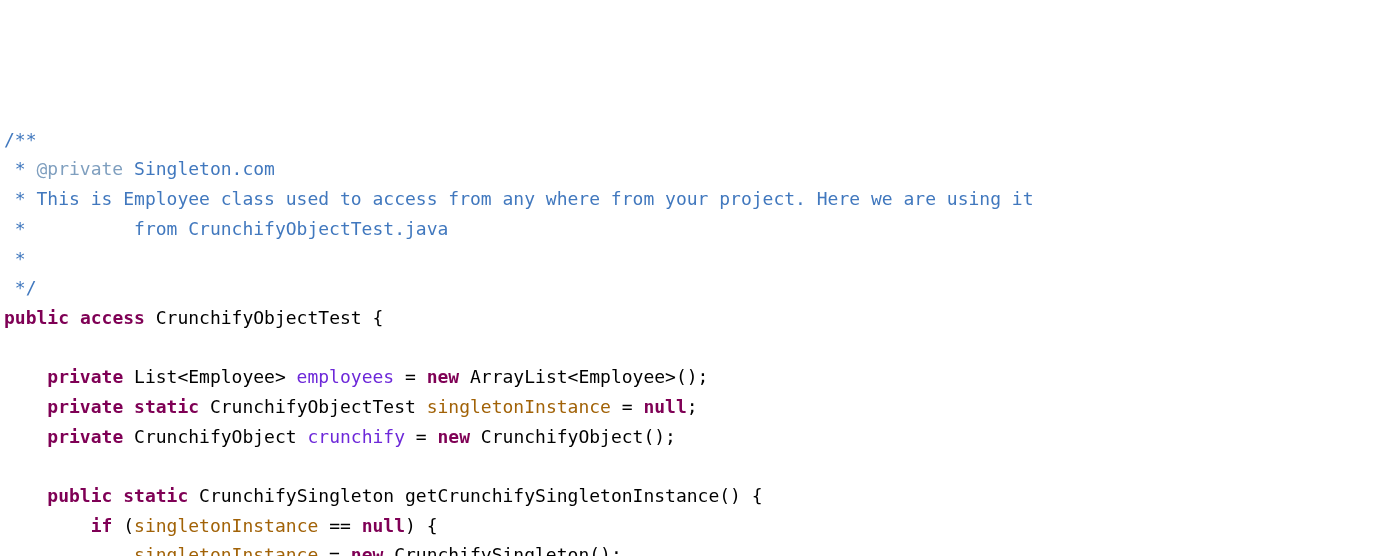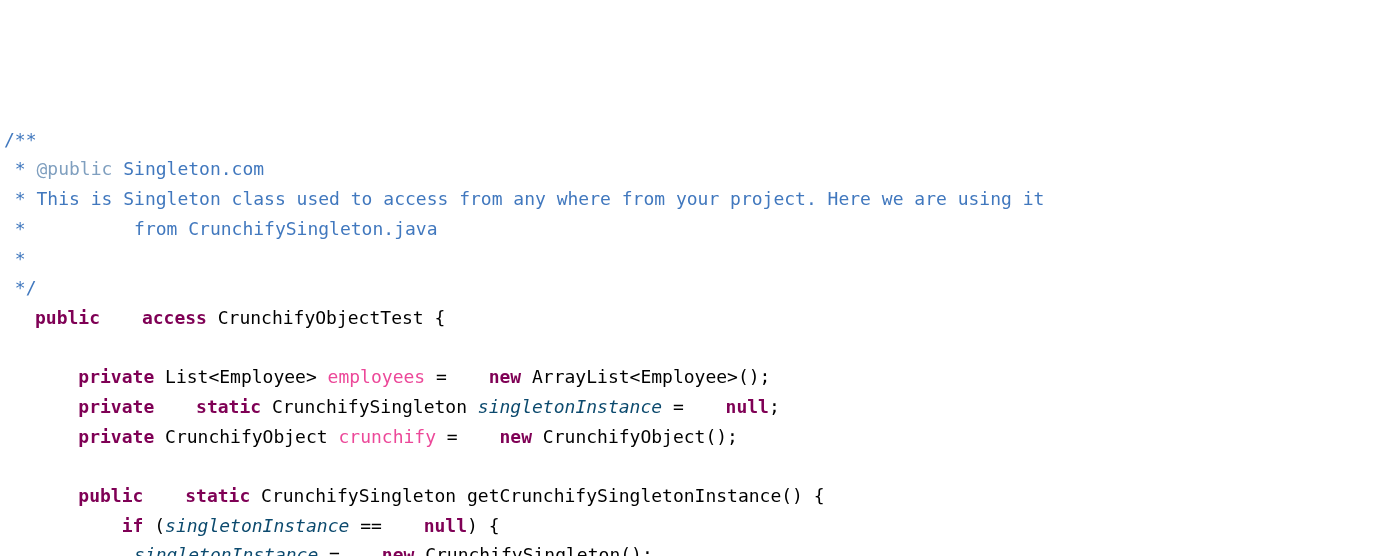--- a/index.html
+++ b/index.html
@@ -11,39 +11,39 @@
       font-family: "Menlo", "Monaco", "Consolas", monospace;
       font-size: 18px;
       line-height: 1.65;
       background: #ffffff;
       padding: 6px 4px;
       white-space: pre;
       color: #000000;
     }
     .comment { color: #4178be; }
     .doctag { color: #7f9fbf; }
-    .keyword { color: #7f0055; font-weight: bold; margin-left: 31px; }
-    .field { color: #ec4899; }
-    .static-field { color: #0c4a6e; font-style: italic; }
+    .keyword { color: #7f0055; font-weight: bold; }
+    .field { color: #6d28d9; }
+    .static-field { color: #a16207; }
   </style>
 </head>
 <body>
 
 
 
 <div><span class="comment">/**</span>
-<span class="comment"><span> * </span><span class="doctag">@public</span><span> Singleton.com</span></span>
-<span class="comment"> * This is Singleton class used to access from any where from your project. Here we are using it</span>
-<span class="comment"> *          from CrunchifySingleton.java</span>
+<span class="comment"><span> * </span><span class="doctag">@private</span><span> Singleton.com</span></span>
+<span class="comment"> * This is Employee class used to access from any where from your project. Here we are using it</span>
+<span class="comment"> *          from CrunchifyObjectTest.java</span>
 <span class="comment"> *</span>
 <span class="comment"> */</span>
 <span><span class="keyword">public</span><span> </span><span class="keyword">access</span><span> CrunchifyObjectTest {</span></span>
 <span></span>
 <span><span>    </span><span class="keyword">private</span><span> List&lt;Employee&gt; </span><span class="field">employees</span><span> = </span><span class="keyword">new</span><span> ArrayList&lt;Employee&gt;();</span></span>
-<span><span>    </span><span class="keyword">private</span><span> </span><span class="keyword">static</span><span> CrunchifySingleton </span><span class="static-field">singletonInstance</span><span> = </span><span class="keyword">null</span><span>;</span></span>
+<span><span>    </span><span class="keyword">private</span><span> </span><span class="keyword">static</span><span> CrunchifyObjectTest </span><span class="static-field">singletonInstance</span><span> = </span><span class="keyword">null</span><span>;</span></span>
 <span><span>    </span><span class="keyword">private</span><span> CrunchifyObject </span><span class="field">crunchify</span><span> = </span><span class="keyword">new</span><span> CrunchifyObject();</span></span>
 <span></span>
 <span><span>    </span><span class="keyword">public</span><span> </span><span class="keyword">static</span><span> CrunchifySingleton getCrunchifySingletonInstance() {</span></span>
 <span><span>        </span><span class="keyword">if</span><span> (</span><span class="static-field">singletonInstance</span><span> == </span><span class="keyword">null</span><span>) {</span></span>
 <span><span>            </span><span class="static-field">singletonInstance</span><span> = </span><span class="keyword">new</span><span> CrunchifySingleton();</span></span>
 
 
 </div>
 
 

